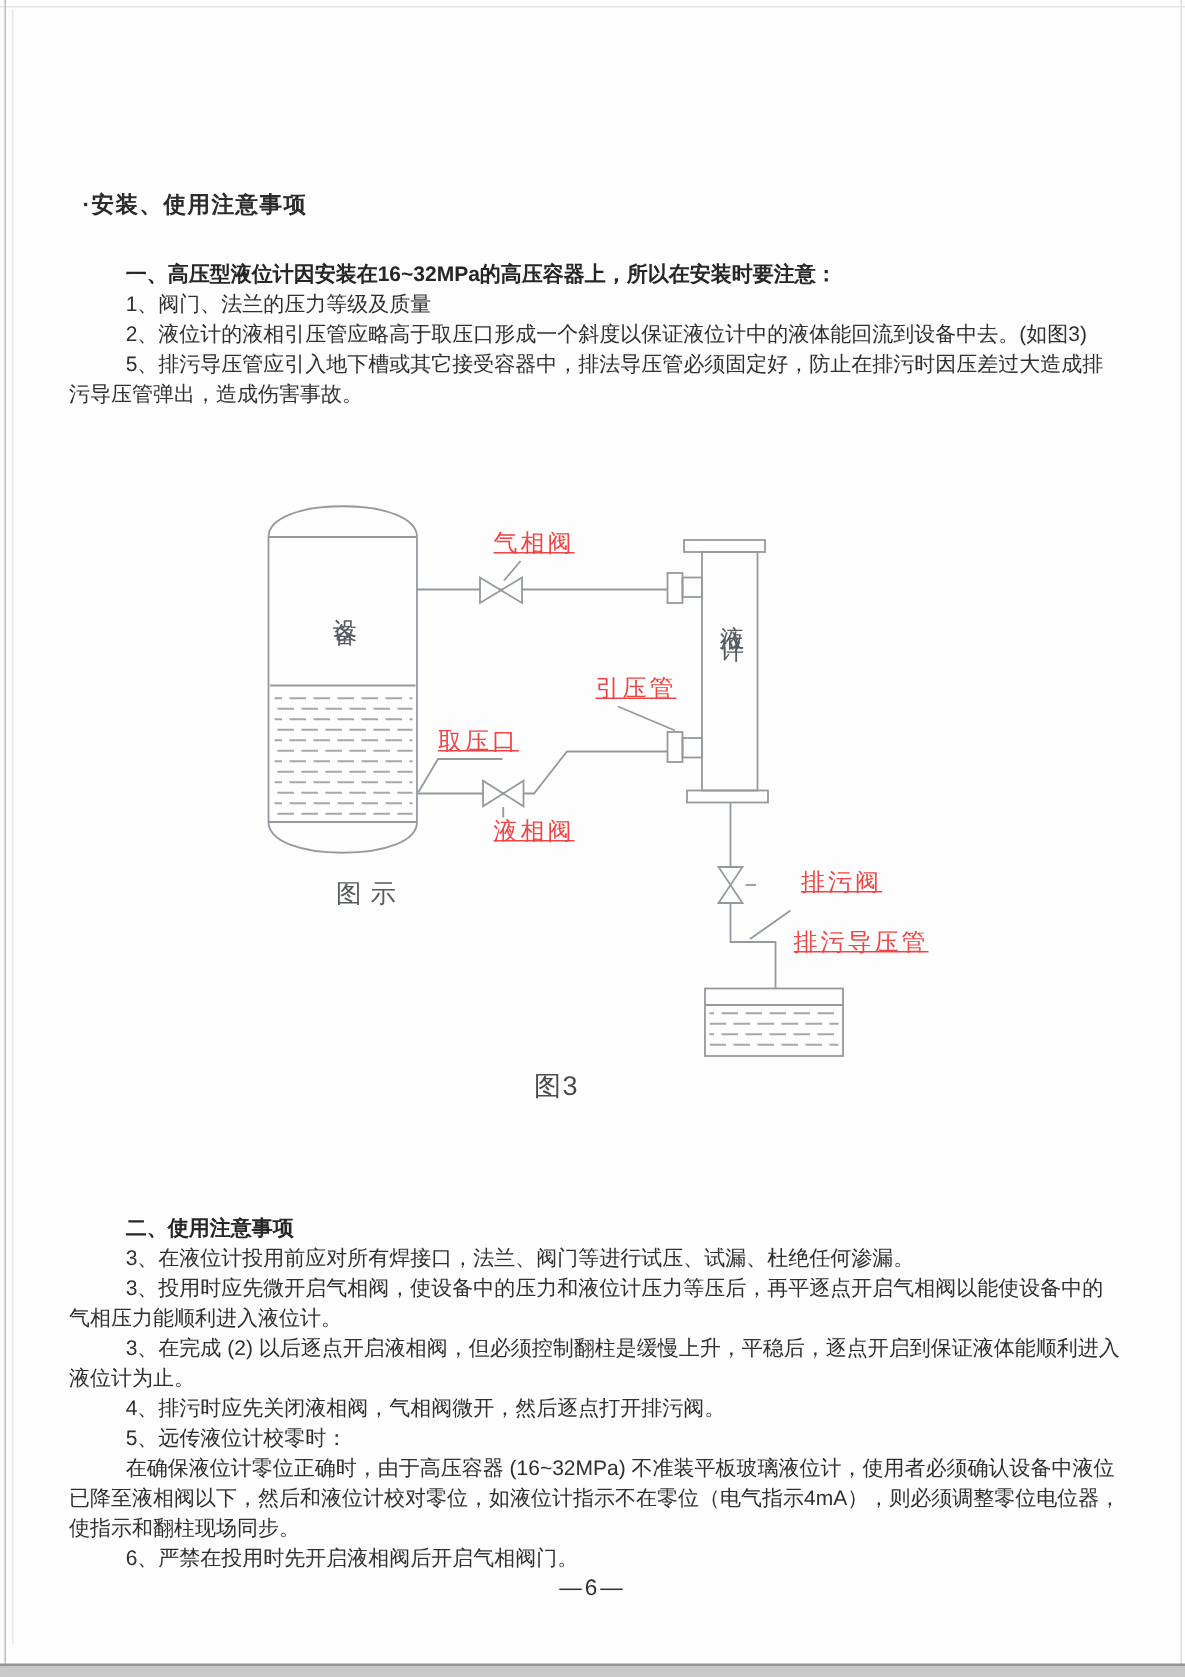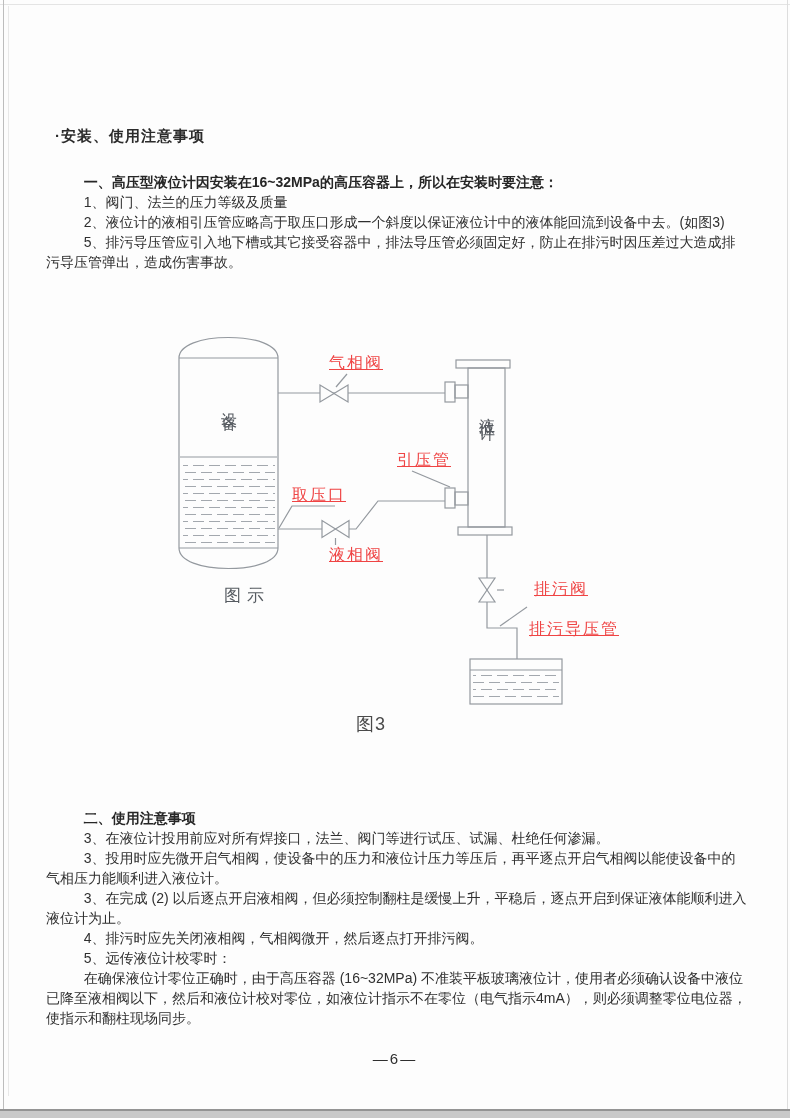--- a/index.html
+++ b/index.html
@@ -130,19 +130,20 @@
   <div class="fig-caption">图3</div>
 
   <div class="textblock" id="sec2">
     <p class="heading">二、使用注意事项</p>
     <p>3、在液位计投用前应对所有焊接口，法兰、阀门等进行试压、试漏、杜绝任何渗漏。</p>
     <p>3、投用时应先微开启气相阀，使设备中的压力和液位计压力等压后，再平逐点开启气相阀以能使设备中的气相压力能顺利进入液位计。</p>
     <p>3、在完成 (2) 以后逐点开启液相阀，但必须控制翻柱是缓慢上升，平稳后，逐点开启到保证液体能顺利进入液位计为止。</p>
     <p>4、排污时应先关闭液相阀，气相阀微开，然后逐点打开排污阀。</p>
     <p>5、远传液位计校零时：</p>
     <p>在确保液位计零位正确时，由于高压容器 (16~32MPa) 不准装平板玻璃液位计，使用者必须确认设备中液位已降至液相阀以下，然后和液位计校对零位，如液位计指示不在零位（电气指示4mA），则必须调整零位电位器，使指示和翻柱现场同步。</p>
+    <p>6、严禁在投用时先开启液相阀后开启气相阀门。</p>
   </div>
 
   <div class="page-number">—6—</div>
 
   <div class="bottom-line"></div>
   <div class="bottom-band"></div>
 </div>
 
 </body></html>

